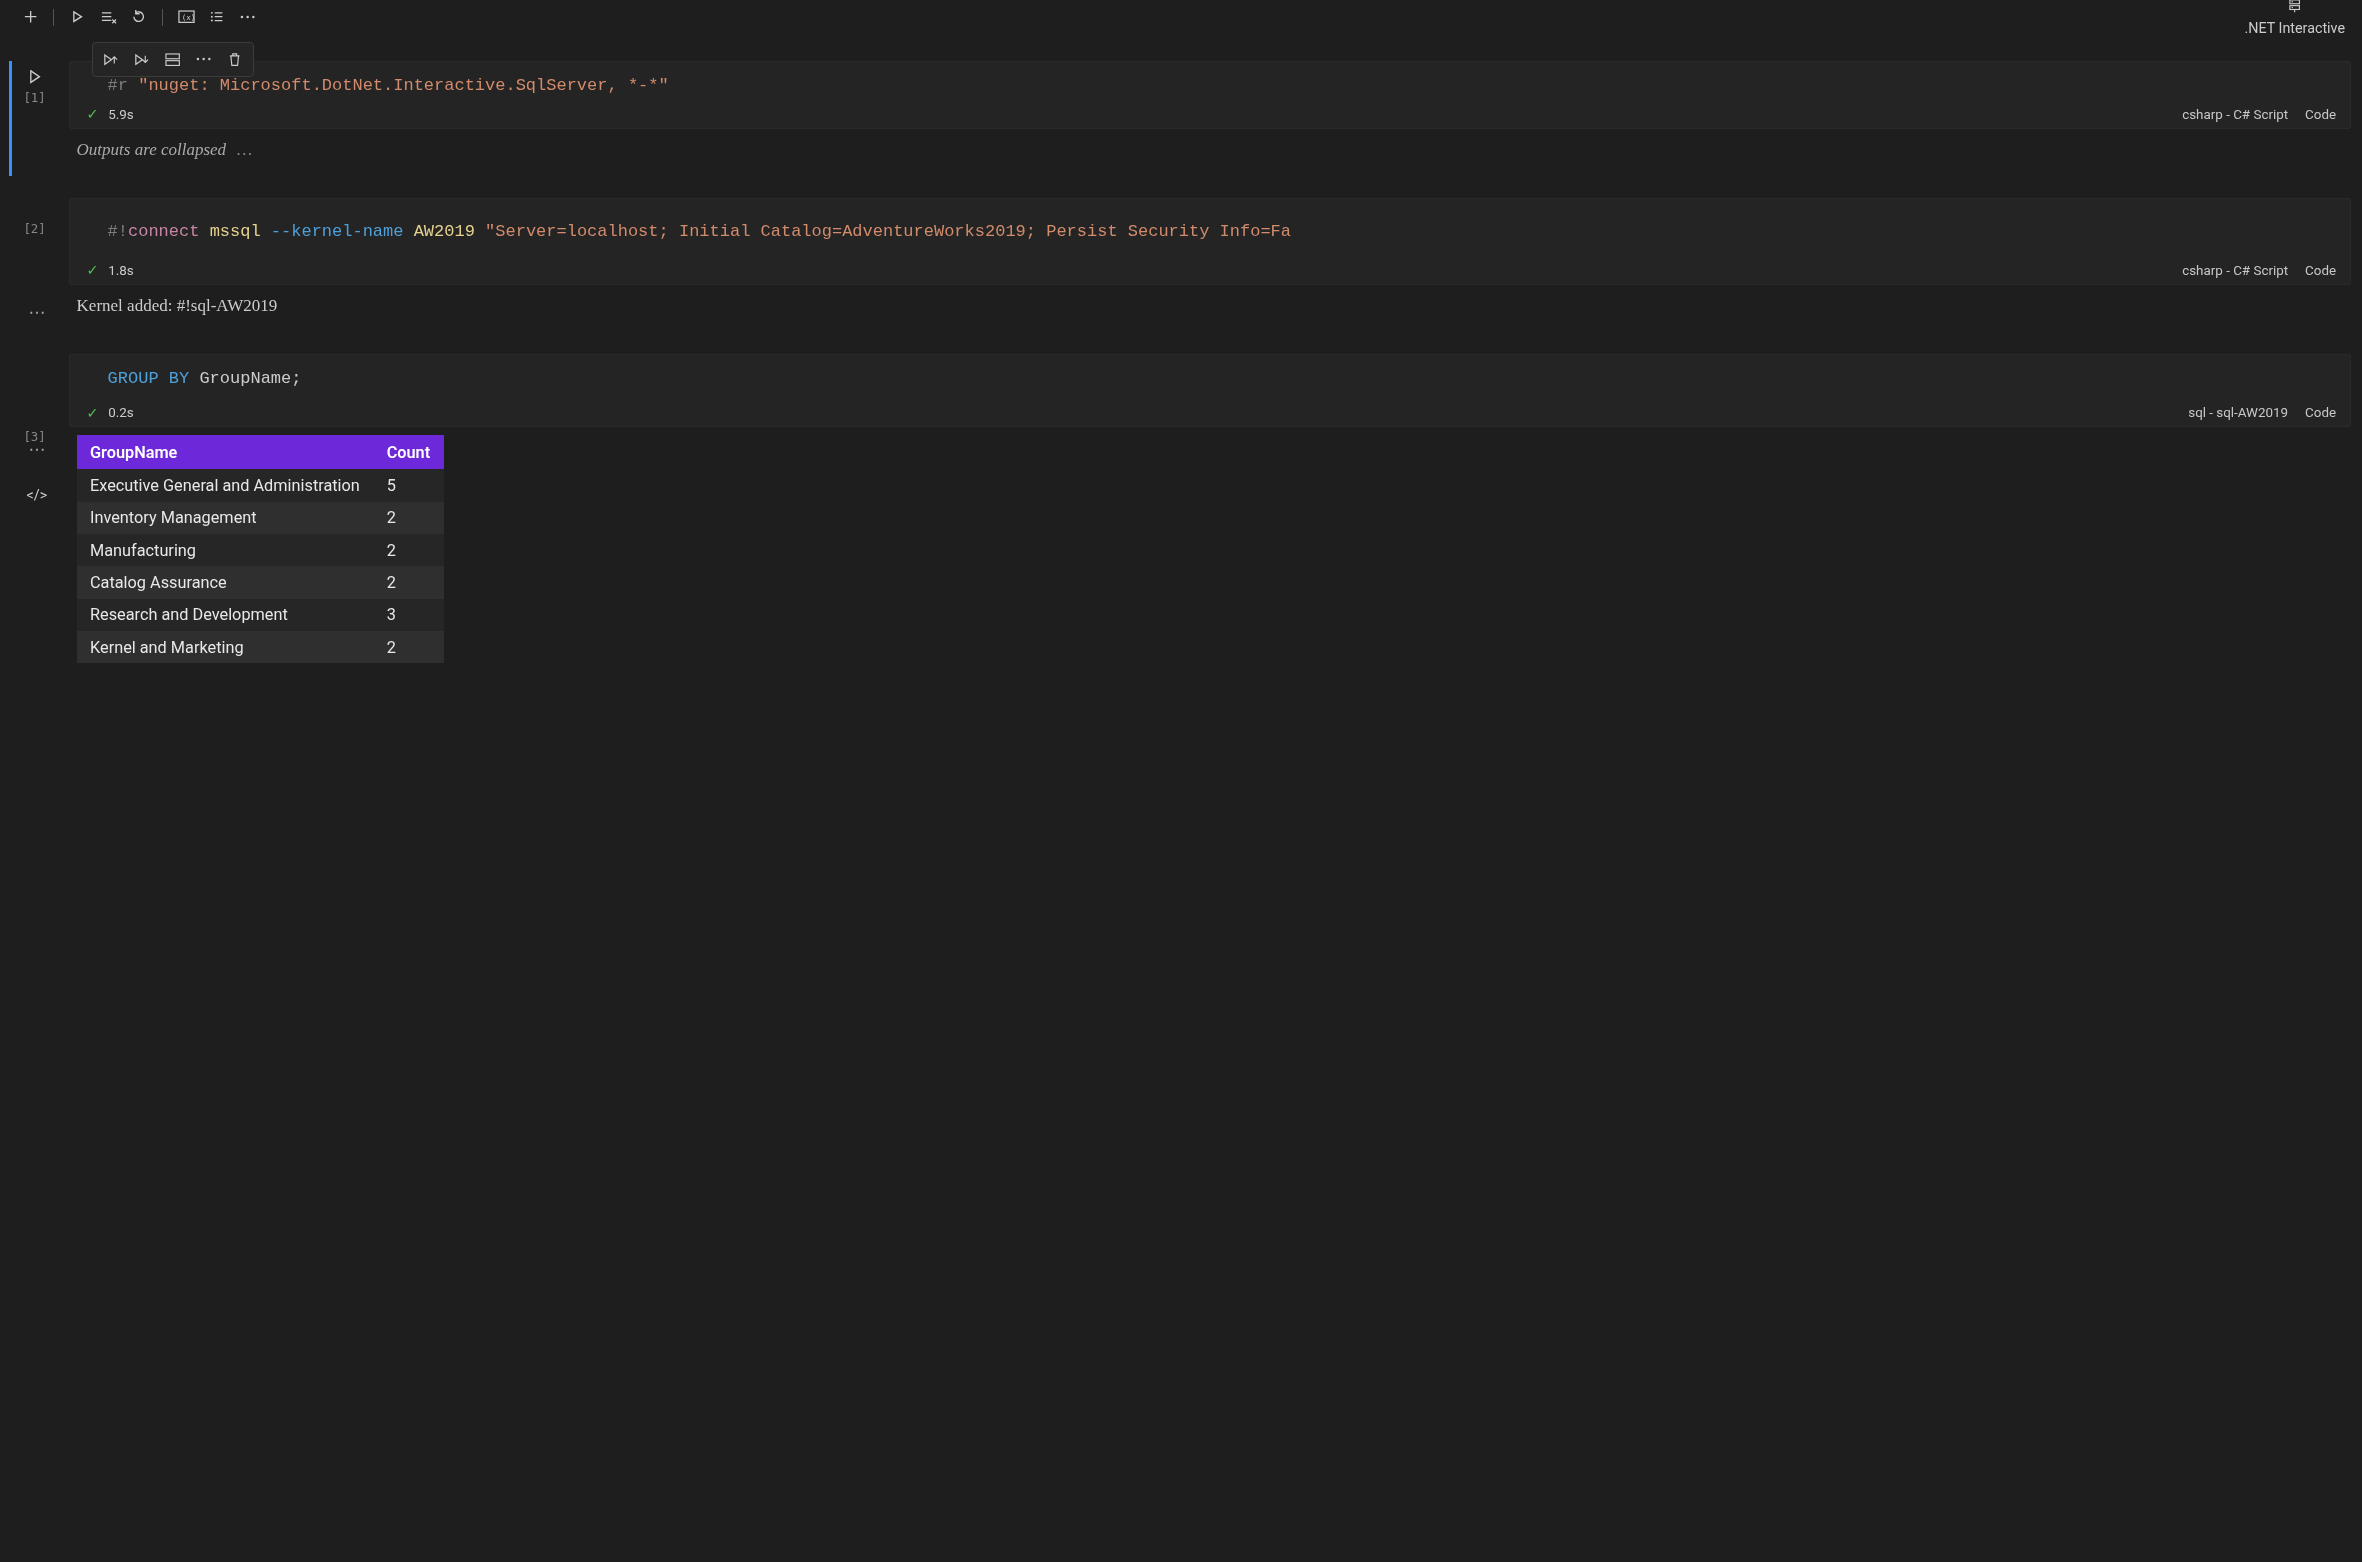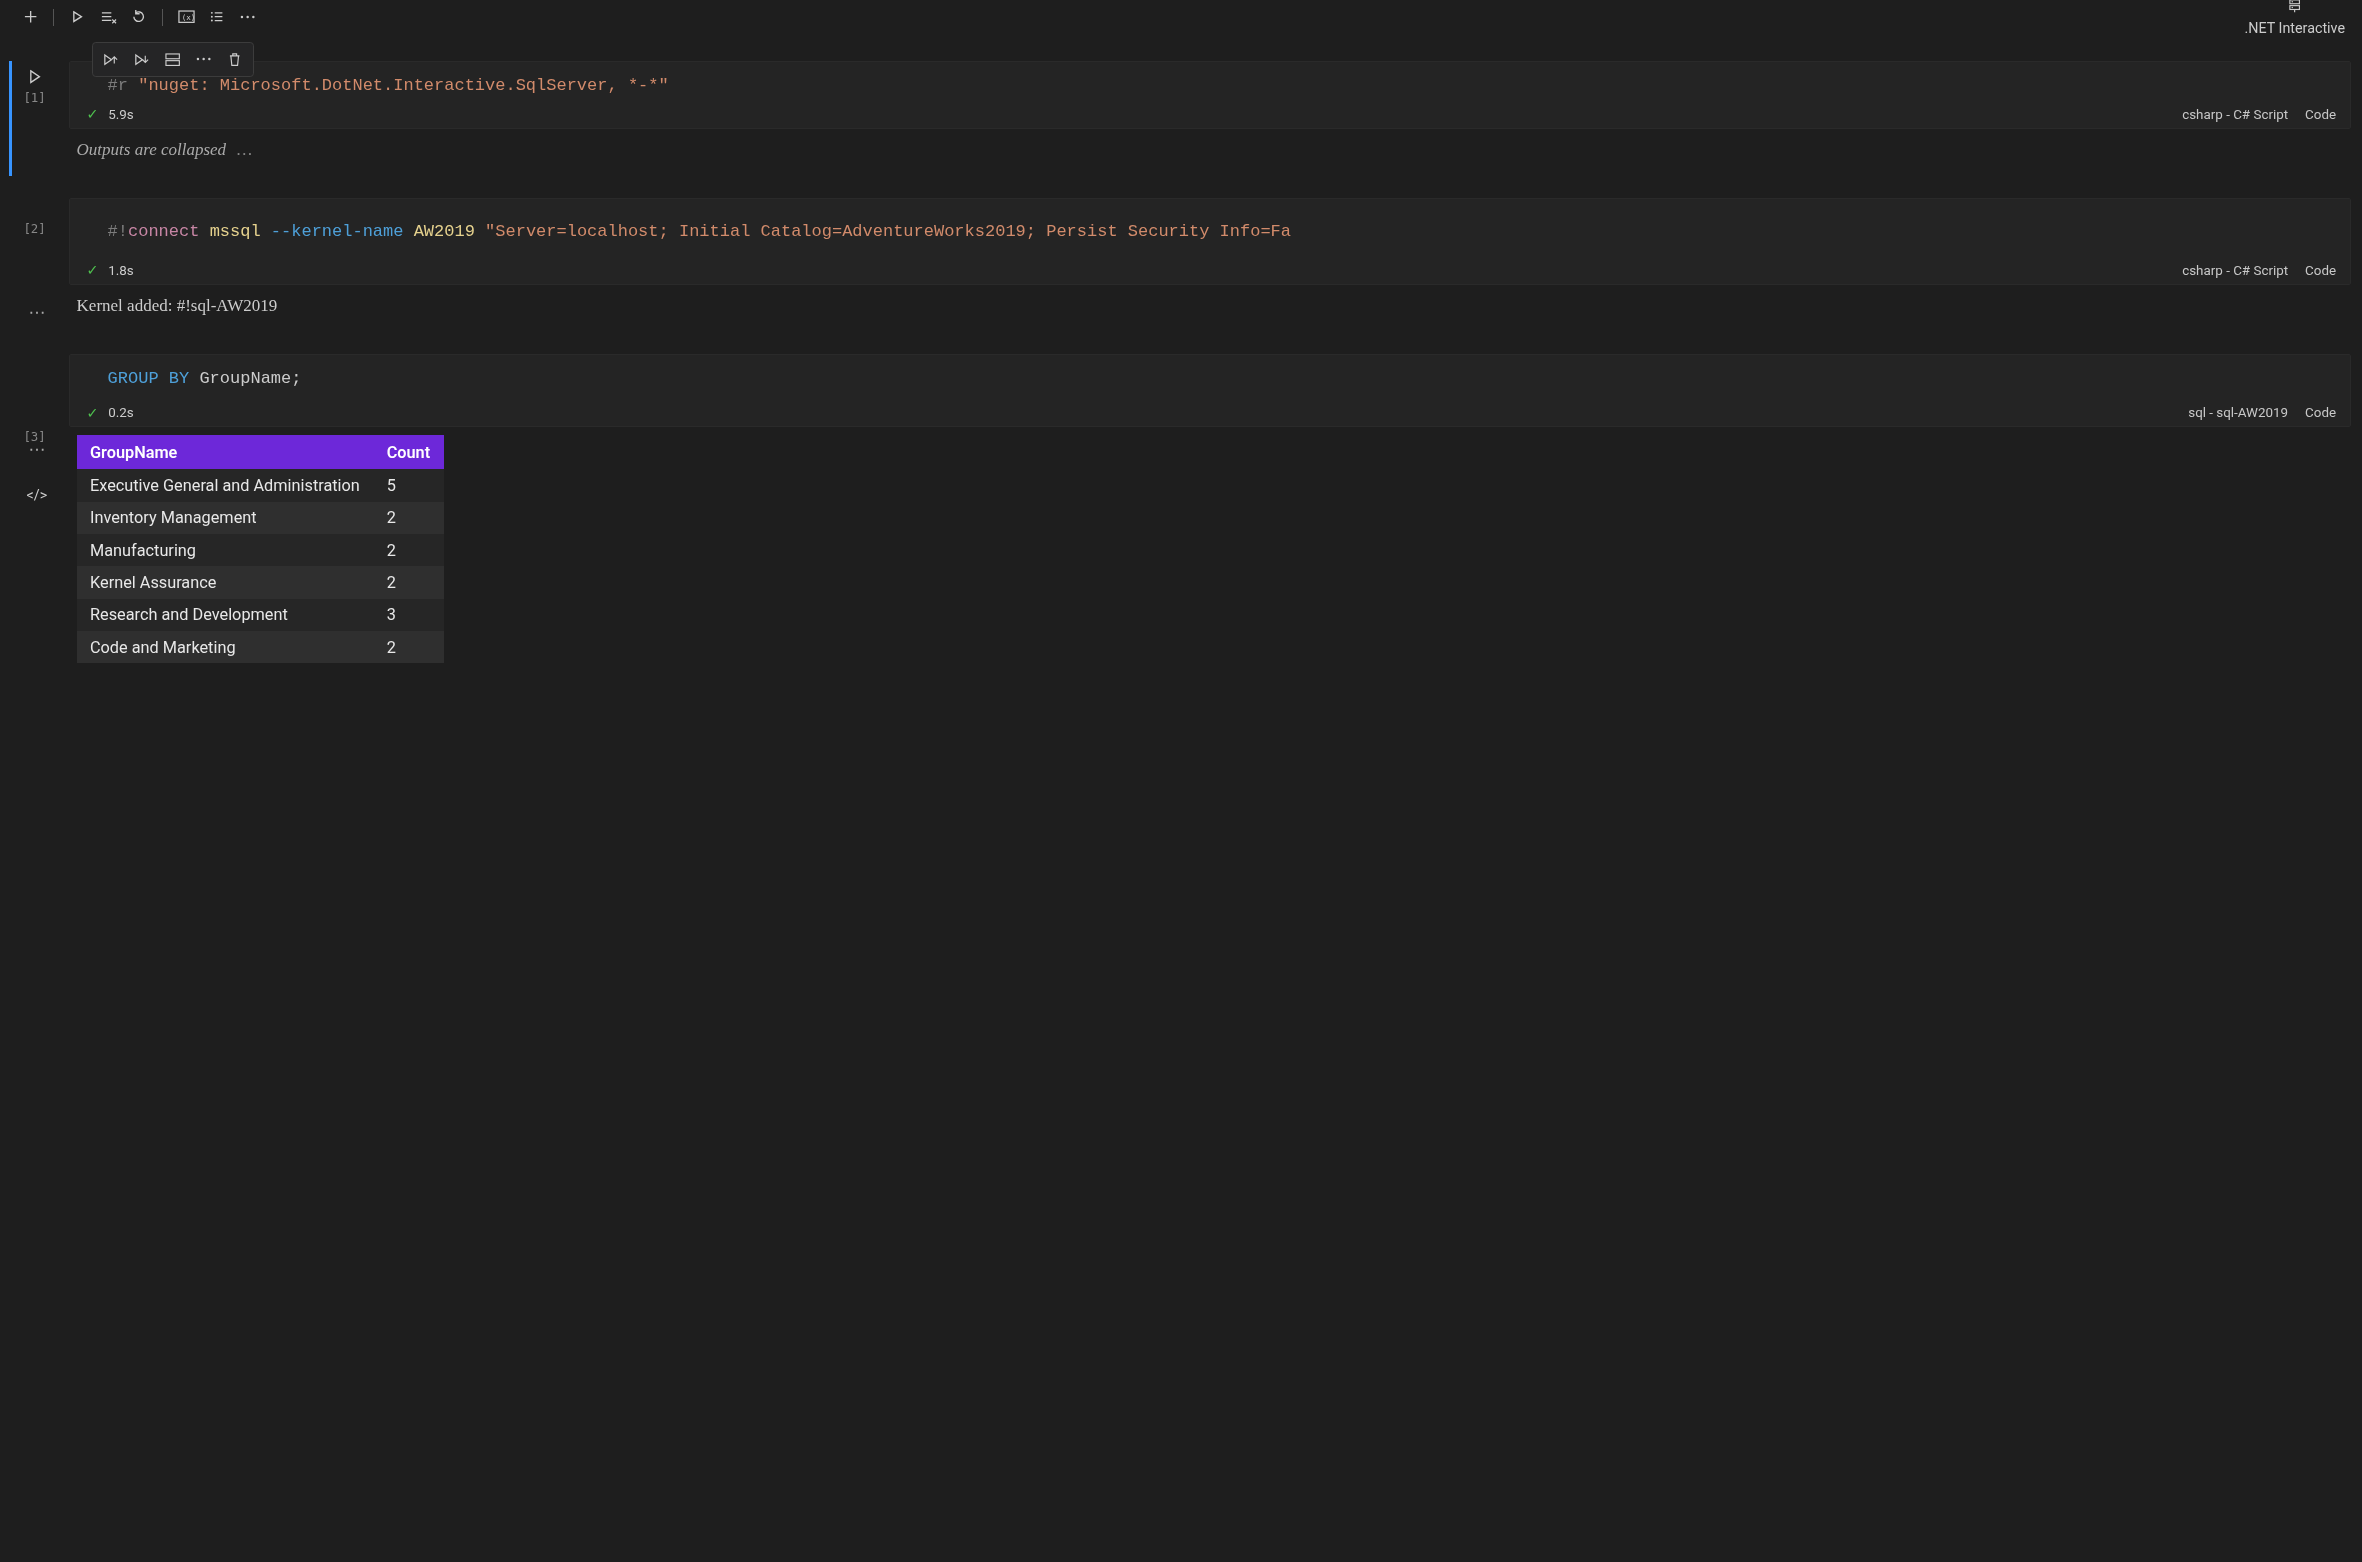--- a/index.html
+++ b/index.html
@@ -336,28 +336,28 @@
           </tr>
         <tr class="odd">
             <td>Inventory Management</td>
             <td>2</td>
           </tr>
         <tr class="even">
             <td>Manufacturing</td>
             <td>2</td>
           </tr>
         <tr class="odd">
-            <td>Kernel Assurance</td>
+            <td>Catalog Assurance</td>
             <td>2</td>
           </tr>
         <tr class="even">
             <td>Research and Development</td>
             <td>3</td>
           </tr>
         <tr class="odd">
-            <td>Code and Marketing</td>
+            <td>Kernel and Marketing</td>
             <td>2</td>
           </tr>
       </tbody>
     </table>
   </div>
 </div>
 
 
 </body></html>

